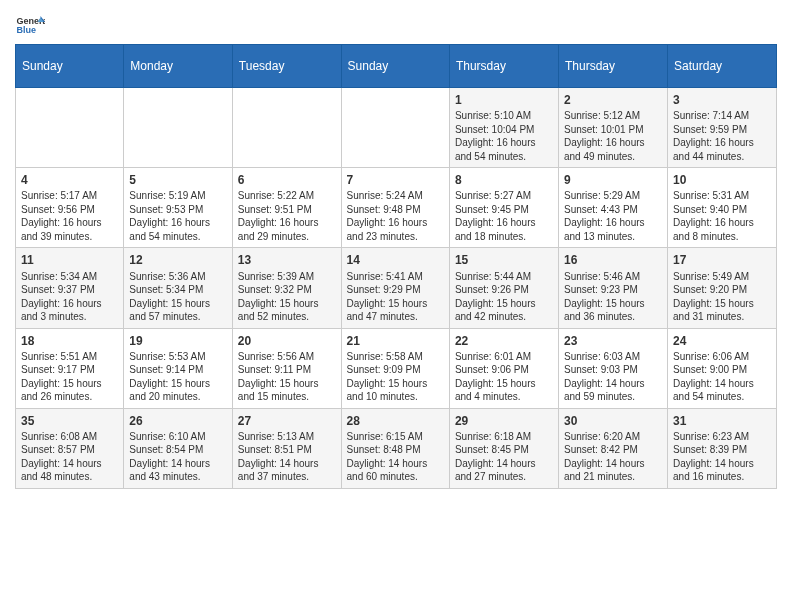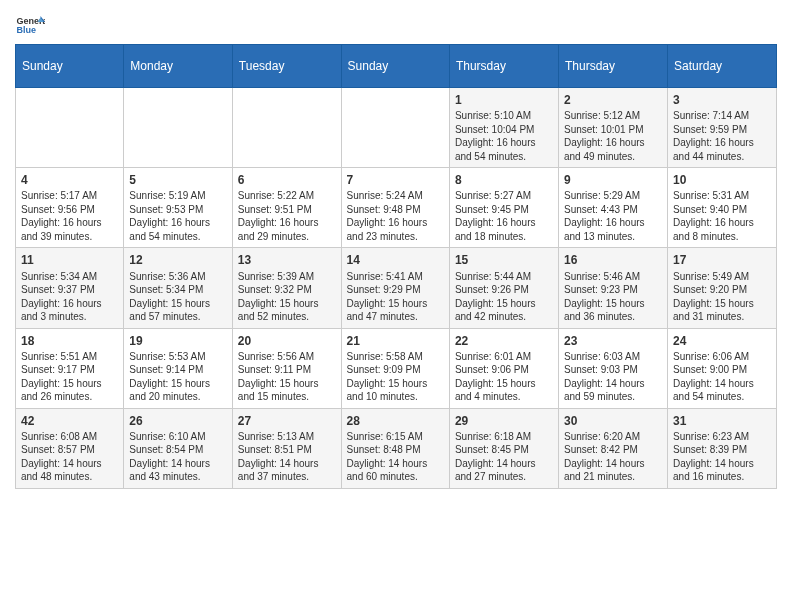--- a/index.html
+++ b/index.html
@@ -141,21 +141,21 @@
       <tr>
         <td><span class="day-num">18</span><span>Sunrise: 5:51 AM</span><br><span>Sunset: 9:17 PM</span><br><span>Daylight: 15 hours</span><br><span>and 26 minutes.</span><br></td>
         <td><span class="day-num">19</span><span>Sunrise: 5:53 AM</span><br><span>Sunset: 9:14 PM</span><br><span>Daylight: 15 hours</span><br><span>and 20 minutes.</span><br></td>
         <td><span class="day-num">20</span><span>Sunrise: 5:56 AM</span><br><span>Sunset: 9:11 PM</span><br><span>Daylight: 15 hours</span><br><span>and 15 minutes.</span><br></td>
         <td><span class="day-num">21</span><span>Sunrise: 5:58 AM</span><br><span>Sunset: 9:09 PM</span><br><span>Daylight: 15 hours</span><br><span>and 10 minutes.</span><br></td>
         <td><span class="day-num">22</span><span>Sunrise: 6:01 AM</span><br><span>Sunset: 9:06 PM</span><br><span>Daylight: 15 hours</span><br><span>and 4 minutes.</span><br></td>
         <td><span class="day-num">23</span><span>Sunrise: 6:03 AM</span><br><span>Sunset: 9:03 PM</span><br><span>Daylight: 14 hours</span><br><span>and 59 minutes.</span><br></td>
         <td><span class="day-num">24</span><span>Sunrise: 6:06 AM</span><br><span>Sunset: 9:00 PM</span><br><span>Daylight: 14 hours</span><br><span>and 54 minutes.</span><br></td>
       </tr>
       <tr>
-        <td><span class="day-num">42</span><span>Sunrise: 6:08 AM</span><br><span>Sunset: 8:57 PM</span><br><span>Daylight: 14 hours</span><br><span>and 48 minutes.</span><br></td>
+        <td><span class="day-num">35</span><span>Sunrise: 6:08 AM</span><br><span>Sunset: 8:57 PM</span><br><span>Daylight: 14 hours</span><br><span>and 48 minutes.</span><br></td>
         <td><span class="day-num">26</span><span>Sunrise: 6:10 AM</span><br><span>Sunset: 8:54 PM</span><br><span>Daylight: 14 hours</span><br><span>and 43 minutes.</span><br></td>
         <td><span class="day-num">27</span><span>Sunrise: 5:13 AM</span><br><span>Sunset: 8:51 PM</span><br><span>Daylight: 14 hours</span><br><span>and 37 minutes.</span><br></td>
         <td><span class="day-num">28</span><span>Sunrise: 6:15 AM</span><br><span>Sunset: 8:48 PM</span><br><span>Daylight: 14 hours</span><br><span>and 60 minutes.</span><br></td>
         <td><span class="day-num">29</span><span>Sunrise: 6:18 AM</span><br><span>Sunset: 8:45 PM</span><br><span>Daylight: 14 hours</span><br><span>and 27 minutes.</span><br></td>
         <td><span class="day-num">30</span><span>Sunrise: 6:20 AM</span><br><span>Sunset: 8:42 PM</span><br><span>Daylight: 14 hours</span><br><span>and 21 minutes.</span><br></td>
         <td><span class="day-num">31</span><span>Sunrise: 6:23 AM</span><br><span>Sunset: 8:39 PM</span><br><span>Daylight: 14 hours</span><br><span>and 16 minutes.</span><br></td>
       </tr>
     </tbody>
 </table>
 

